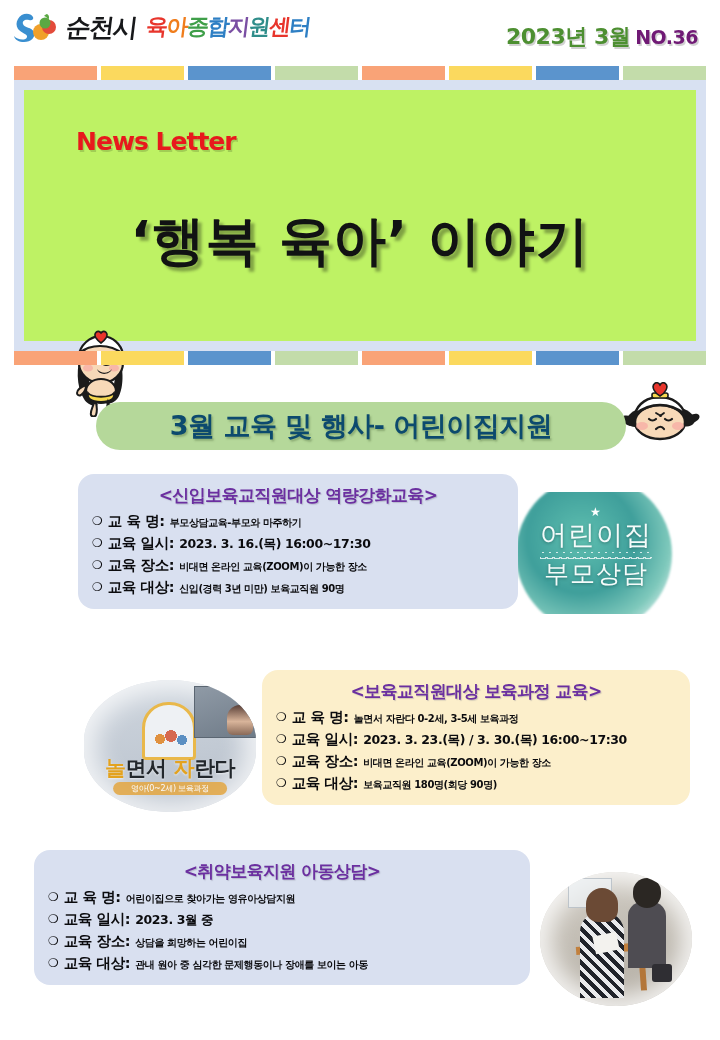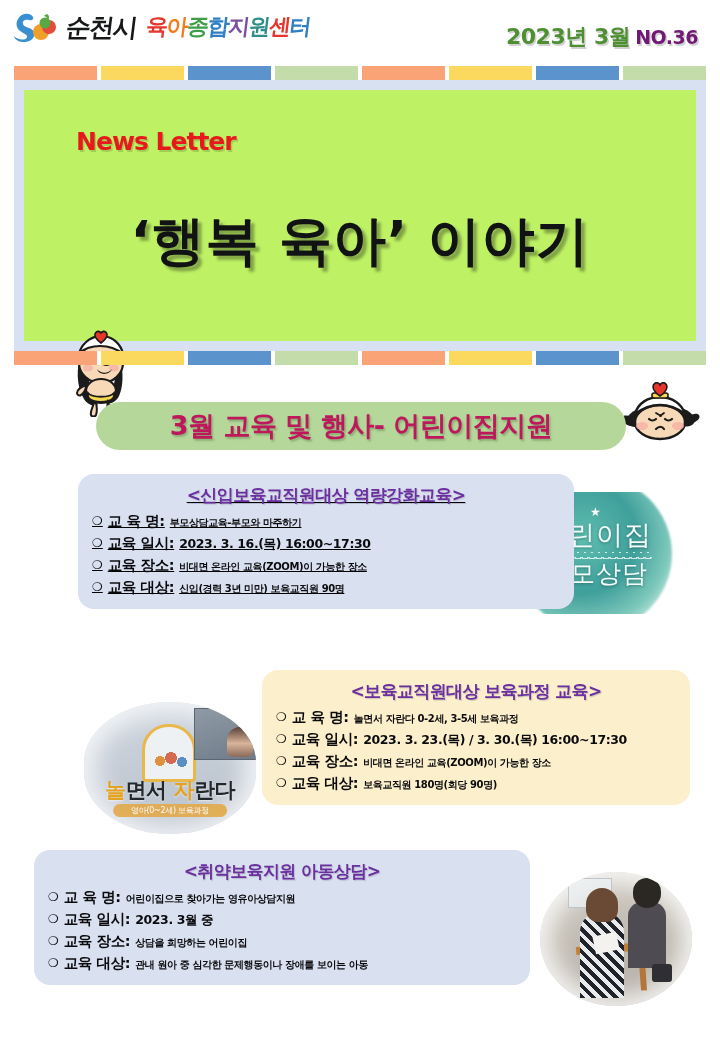--- a/index.html
+++ b/index.html
@@ -156,21 +156,21 @@
     background: #b5d89a;
     border-radius: 26px;
     display: flex;
     align-items: center;
     justify-content: center;
   }
   .section-pill-label {
     font-family: "DejaVu Sans", sans-serif;
     font-size: 27px;
     font-weight: 700;
-    color: #be185d;
+    color: #0c4a6e;
     letter-spacing: -0.5px;
     text-shadow: 1.5px 1.5px 2px rgba(90,120,70,0.45);
     white-space: nowrap;
   }
 
   
   .card {
     position: absolute;
     border-radius: 16px;
     padding: 10px 14px 8px 14px;
@@ -214,21 +214,21 @@
     letter-spacing: -0.4px;
   }
   .bullet-value {
     font-size: 10px;
     font-weight: 600;
     letter-spacing: -0.4px;
   }
   .bullet-value.small { font-size: 12.5px; }
 
   
-  #card-one   { left: 78px;  top: 474px;  width: 496px; text-decoration: underline; }
+  #card-one   { left: 78px;  top: 474px;  width: 440px; }
   #card-two   { left: 262px; top: 670px;  width: 428px; }
   #card-three { left: 34px;  top: 850px;  width: 496px; }
 
   
   .media { position: absolute; overflow: hidden; }
 
   
   #badge-parent-counsel {
     left: 508px; top: 492px; width: 176px; height: 122px;
   }
@@ -258,21 +258,21 @@
     width: 112px;
     background-image: repeating-radial-gradient(circle at 3px 0, rgba(255,255,255,0.9) 0 1px, rgba(255,255,255,0) 1.5px 6px);
     background-size: 7px 7px;
     background-repeat: repeat-x;
     opacity: 0.85;
   }
   .badge-l2 { display: block; font-size: 25px; font-weight: 400; line-height: 1.15; text-shadow: 0 1px 3px rgba(20,70,65,0.5); }
 
   
   #photo-play {
-    left: 84px; top: 702px; width: 172px; height: 132px;
+    left: 84px; top: 680px; width: 172px; height: 132px;
   }
   .photo-oval {
     position: absolute;
     inset: 0;
     border-radius: 50%/46%;
     overflow: hidden;
     background: linear-gradient(170deg, #cfd6de 0%, #c2cad4 55%, #b6bec9 100%);
     box-shadow: inset 0 0 24px 12px rgba(255,255,255,0.75);
   }
   .play-house {

